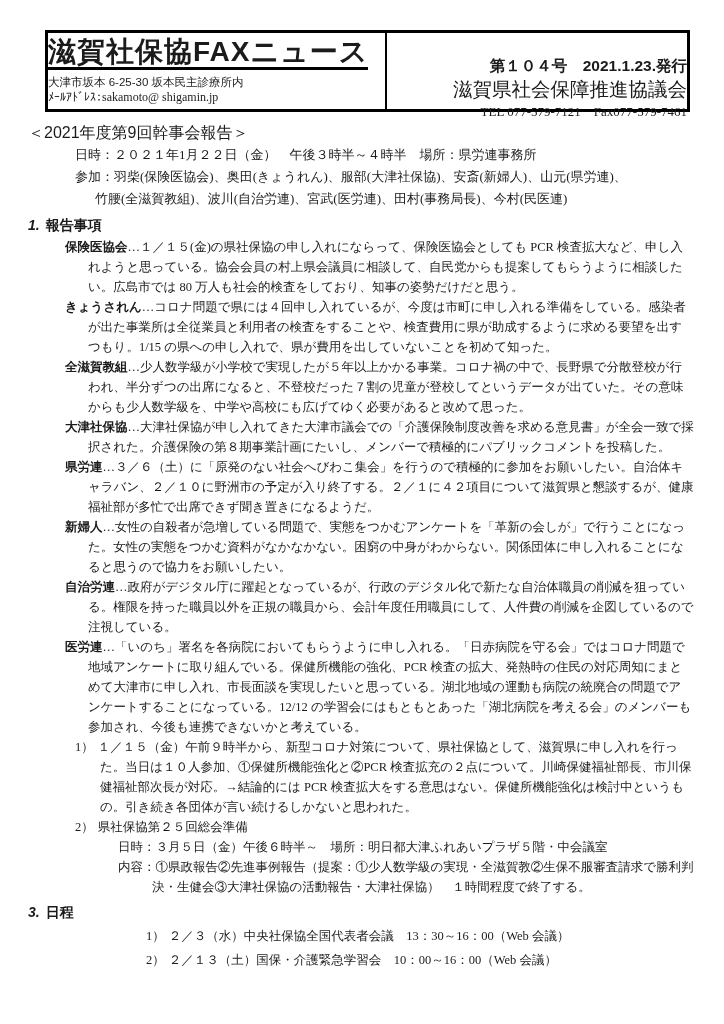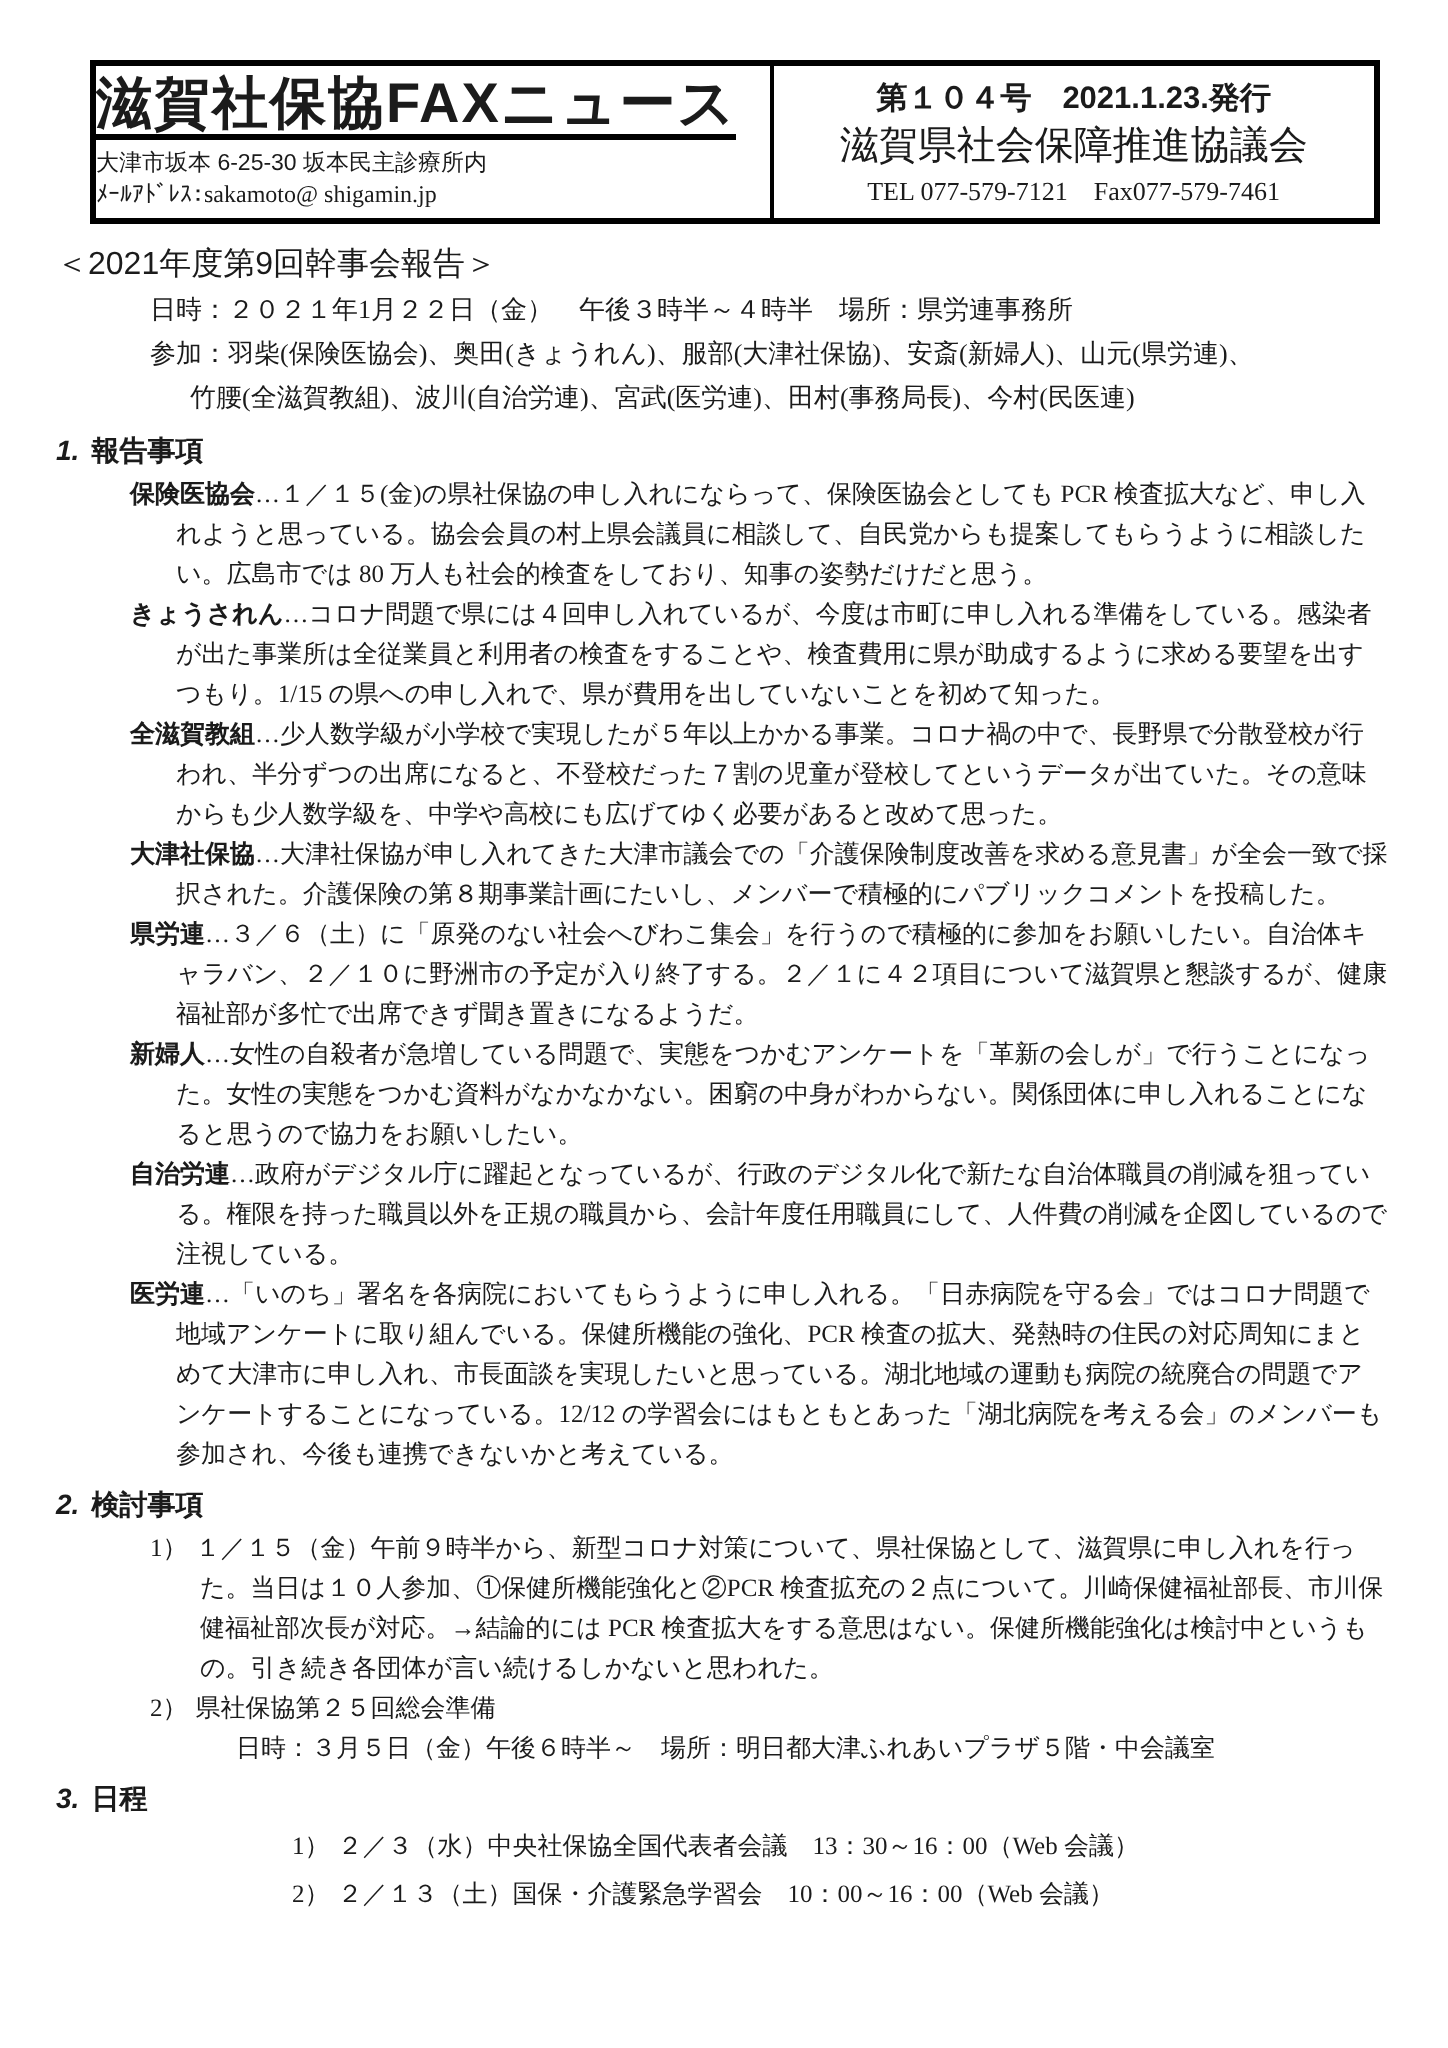--- a/index.html
+++ b/index.html
@@ -21,22 +21,22 @@
     margin: 0 4px 0 17px;
     height: 82px;
   }
   .masthead .left {
     width: 53%;
     border-right: 2px solid #000;
     padding-top: 4px;
   }
   .masthead .right {
     width: 47%;
-    text-align: center;
-    padding-top: 6px;
+    text-align: right;
+    padding-top: 22px;
   }
   .fax-title {
     display: inline-block;
     font-family: "Liberation Sans", "DejaVu Sans", sans-serif;
     font-weight: 900;
     font-size: 28px;
     letter-spacing: 1px;
     line-height: 1.05;
     border-bottom: 1px solid #000;
     padding-bottom: 3px;
@@ -149,26 +149,26 @@
     <p class="item"><span class="org">保険医協会</span><span>…１／１５(金)の県社保協の申し入れにならって、保険医協会としても PCR 検査拡大など、申し入れようと思っている。協会会員の村上県会議員に相談して、自民党からも提案してもらうように相談したい。広島市では 80 万人も社会的検査をしており、知事の姿勢だけだと思う。</span></p>
     <p class="item"><span class="org">きょうされん</span><span>…コロナ問題で県には４回申し入れているが、今度は市町に申し入れる準備をしている。感染者が出た事業所は全従業員と利用者の検査をすることや、検査費用に県が助成するように求める要望を出すつもり。1/15 の県への申し入れで、県が費用を出していないことを初めて知った。</span></p>
     <p class="item"><span class="org">全滋賀教組</span><span>…少人数学級が小学校で実現したが５年以上かかる事業。コロナ禍の中で、長野県で分散登校が行われ、半分ずつの出席になると、不登校だった７割の児童が登校してというデータが出ていた。その意味からも少人数学級を、中学や高校にも広げてゆく必要があると改めて思った。</span></p>
     <p class="item"><span class="org">大津社保協</span><span>…大津社保協が申し入れてきた大津市議会での「介護保険制度改善を求める意見書」が全会一致で採択された。介護保険の第８期事業計画にたいし、メンバーで積極的にパブリックコメントを投稿した。</span></p>
     <p class="item"><span class="org">県労連</span><span>…３／６（土）に「原発のない社会へびわこ集会」を行うので積極的に参加をお願いしたい。自治体キャラバン、２／１０に野洲市の予定が入り終了する。２／１に４２項目について滋賀県と懇談するが、健康福祉部が多忙で出席できず聞き置きになるようだ。</span></p>
     <p class="item"><span class="org">新婦人</span><span>…女性の自殺者が急増している問題で、実態をつかむアンケートを「革新の会しが」で行うことになった。女性の実態をつかむ資料がなかなかない。困窮の中身がわからない。関係団体に申し入れることになると思うので協力をお願いしたい。</span></p>
     <p class="item"><span class="org">自治労連</span><span>…政府がデジタル庁に躍起となっているが、行政のデジタル化で新たな自治体職員の削減を狙っている。権限を持った職員以外を正規の職員から、会計年度任用職員にして、人件費の削減を企図しているので注視している。</span></p>
     <p class="item"><span class="org">医労連</span><span>…「いのち」署名を各病院においてもらうように申し入れる。「日赤病院を守る会」ではコロナ問題で地域アンケートに取り組んでいる。保健所機能の強化、PCR 検査の拡大、発熱時の住民の対応周知にまとめて大津市に申し入れ、市長面談を実現したいと思っている。湖北地域の運動も病院の統廃合の問題でアンケートすることになっている。12/12 の学習会にはもともとあった「湖北病院を考える会」のメンバーも参加され、今後も連携できないかと考えている。</span></p>
   </div>
 
-  <div class="sec-heading"><span class="sec-num">2.</span><span>検討事項</span></div>
 
   <div class="body-text">
     <p class="num-item"><span class="marker">1）</span><span>１／１５（金）午前９時半から、新型コロナ対策について、県社保協として、滋賀県に申し入れを行った。当日は１０人参加、①保健所機能強化と②PCR 検査拡充の２点について。川崎保健福祉部長、市川保健福祉部次長が対応。→結論的には PCR 検査拡大をする意思はない。保健所機能強化は検討中というもの。引き続き各団体が言い続けるしかないと思われた。</span></p>
     <p class="num-item"><span class="marker">2）</span><span>県社保協第２５回総会準備</span></p>
     <p class="sub-line">日時：３月５日（金）午後６時半～　場所：明日都大津ふれあいプラザ５階・中会議室</p>
+    <p class="sub-wrap">内容：①県政報告②先進事例報告（提案：①少人数学級の実現・全滋賀教②生保不服審査請求で勝利判決・生健会③大津社保協の活動報告・大津社保協）　１時間程度で終了する。</p>
   </div>
 
   <div class="sec-heading"><span class="sec-num">3.</span><span>日程</span></div>
 
   <div class="body-text">
     <p class="sched-item"><span class="marker">1）</span><span>２／３（水）中央社保協全国代表者会議　13：30～16：00（Web 会議）</span></p>
     <p class="sched-item"><span class="marker">2）</span><span>２／１３（土）国保・介護緊急学習会　10：00～16：00（Web 会議）</span></p>
   </div>
 
 </div>

